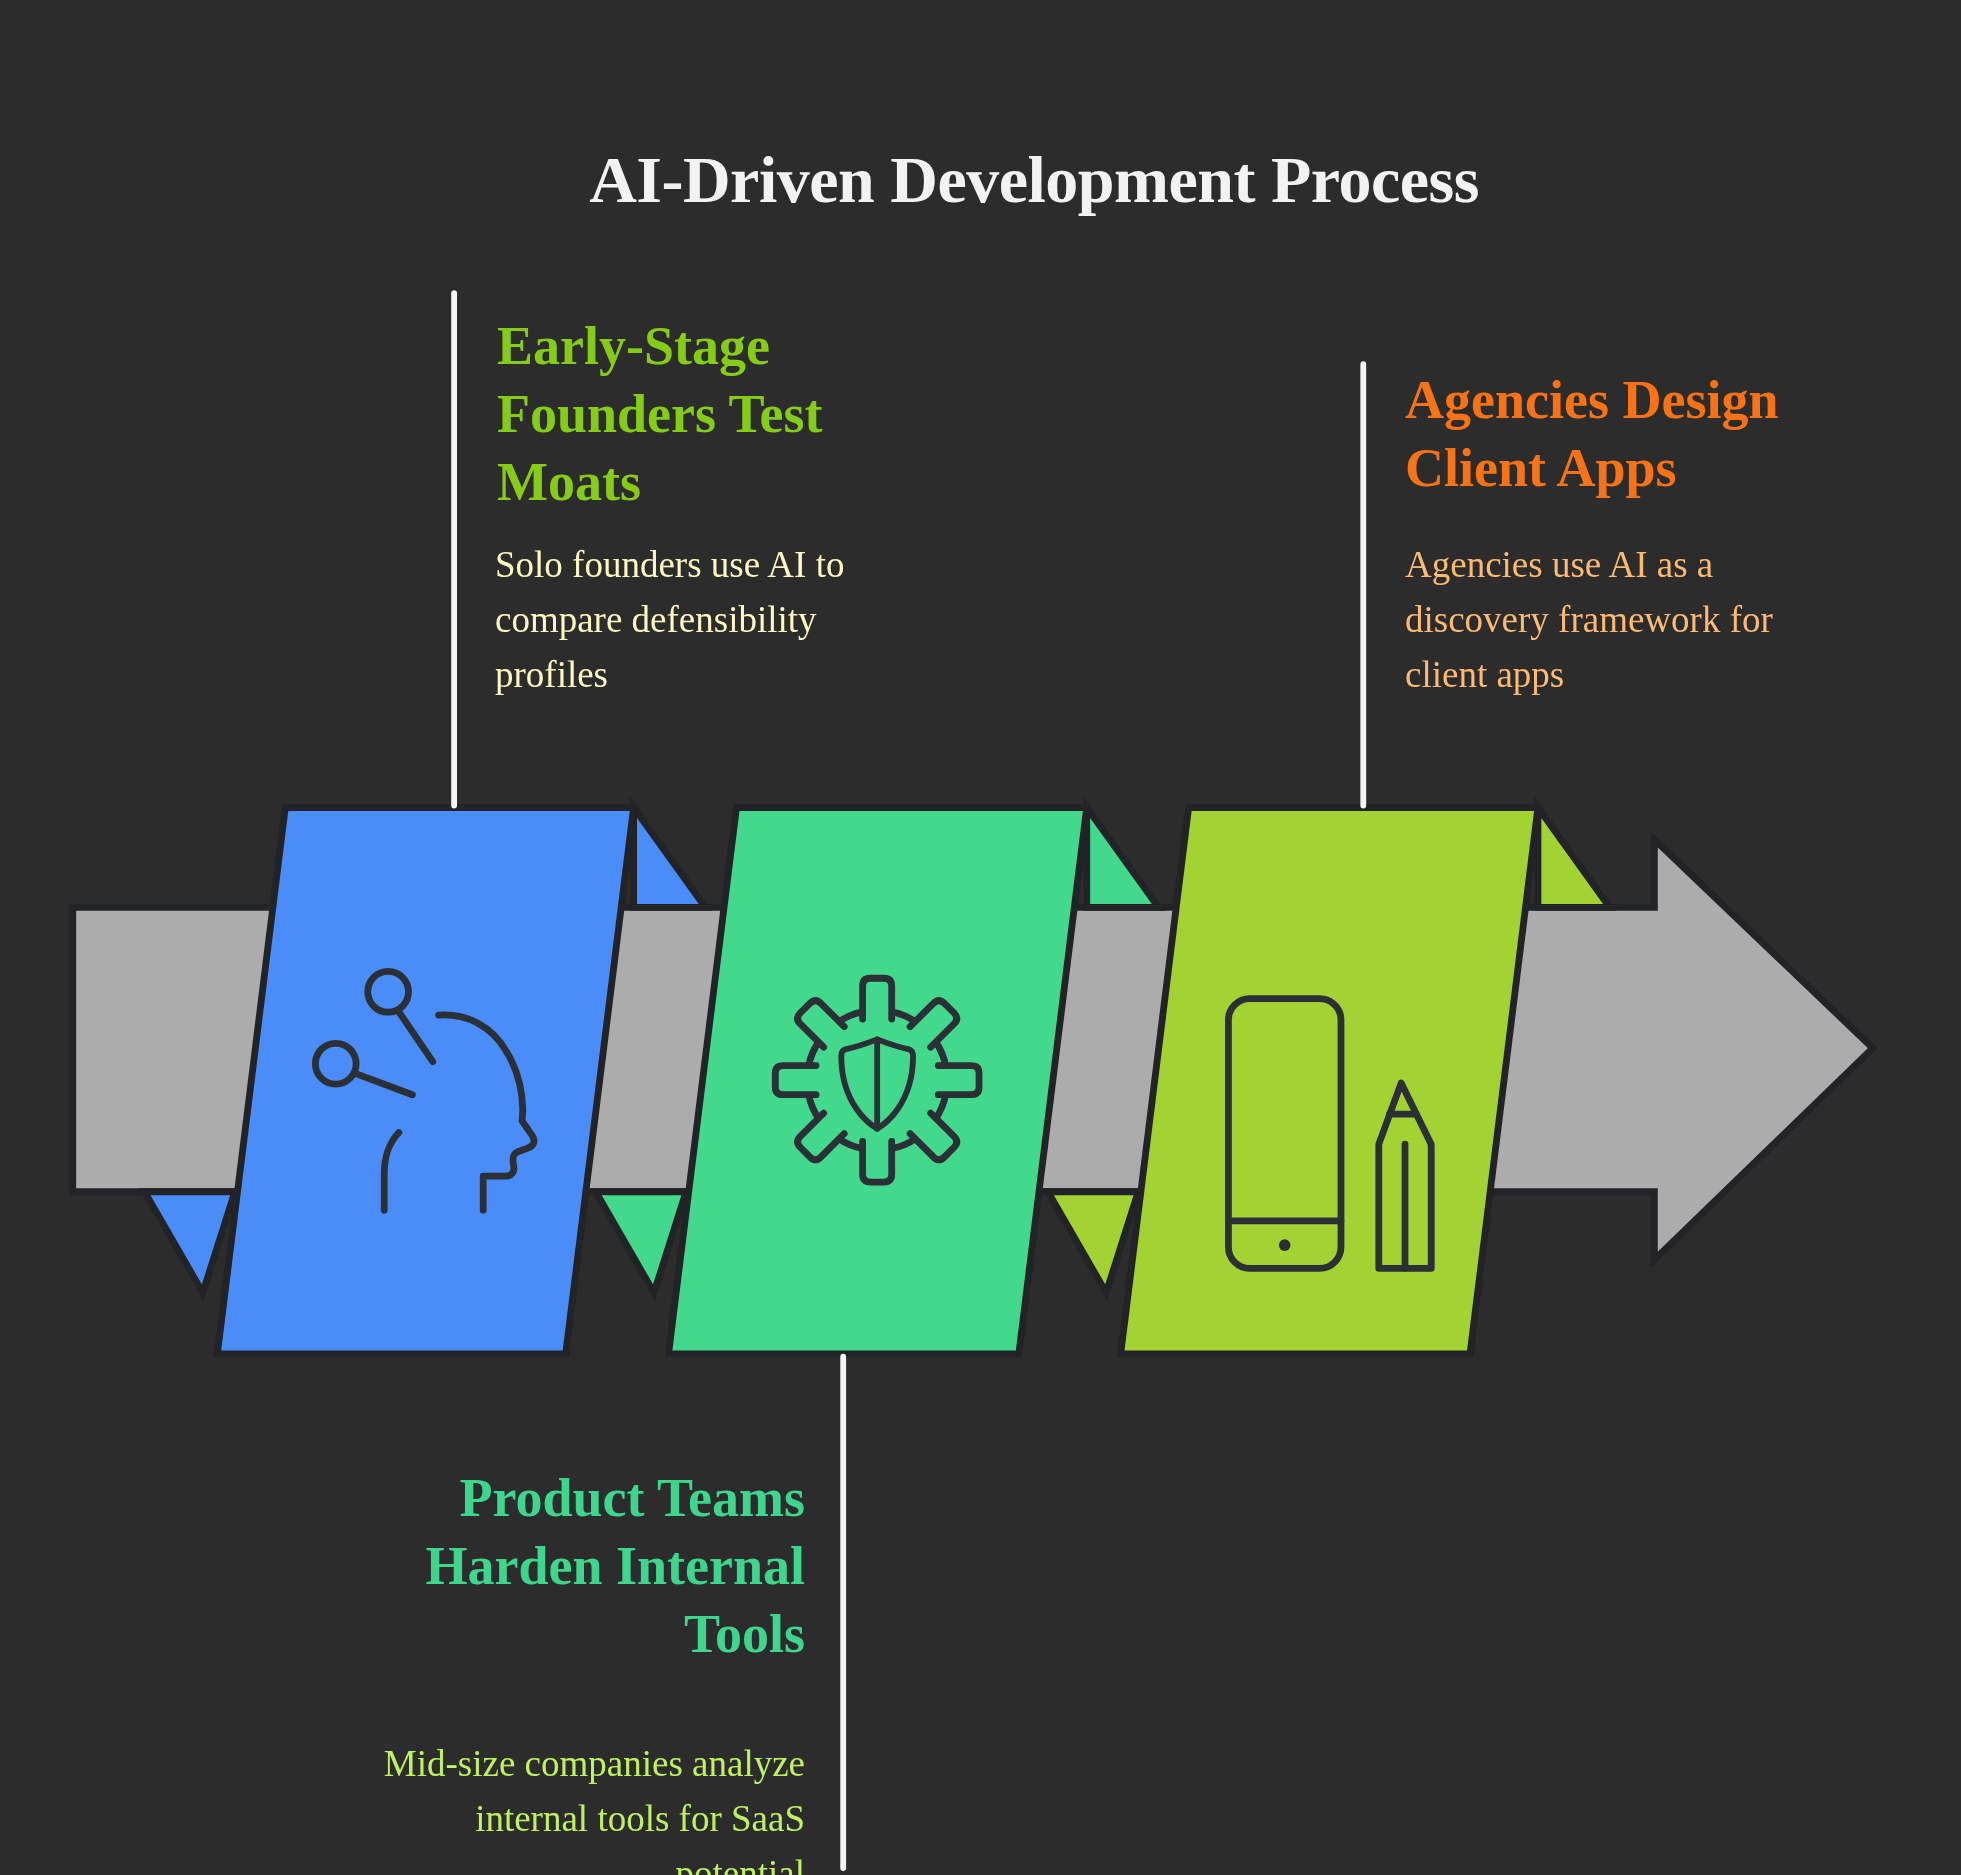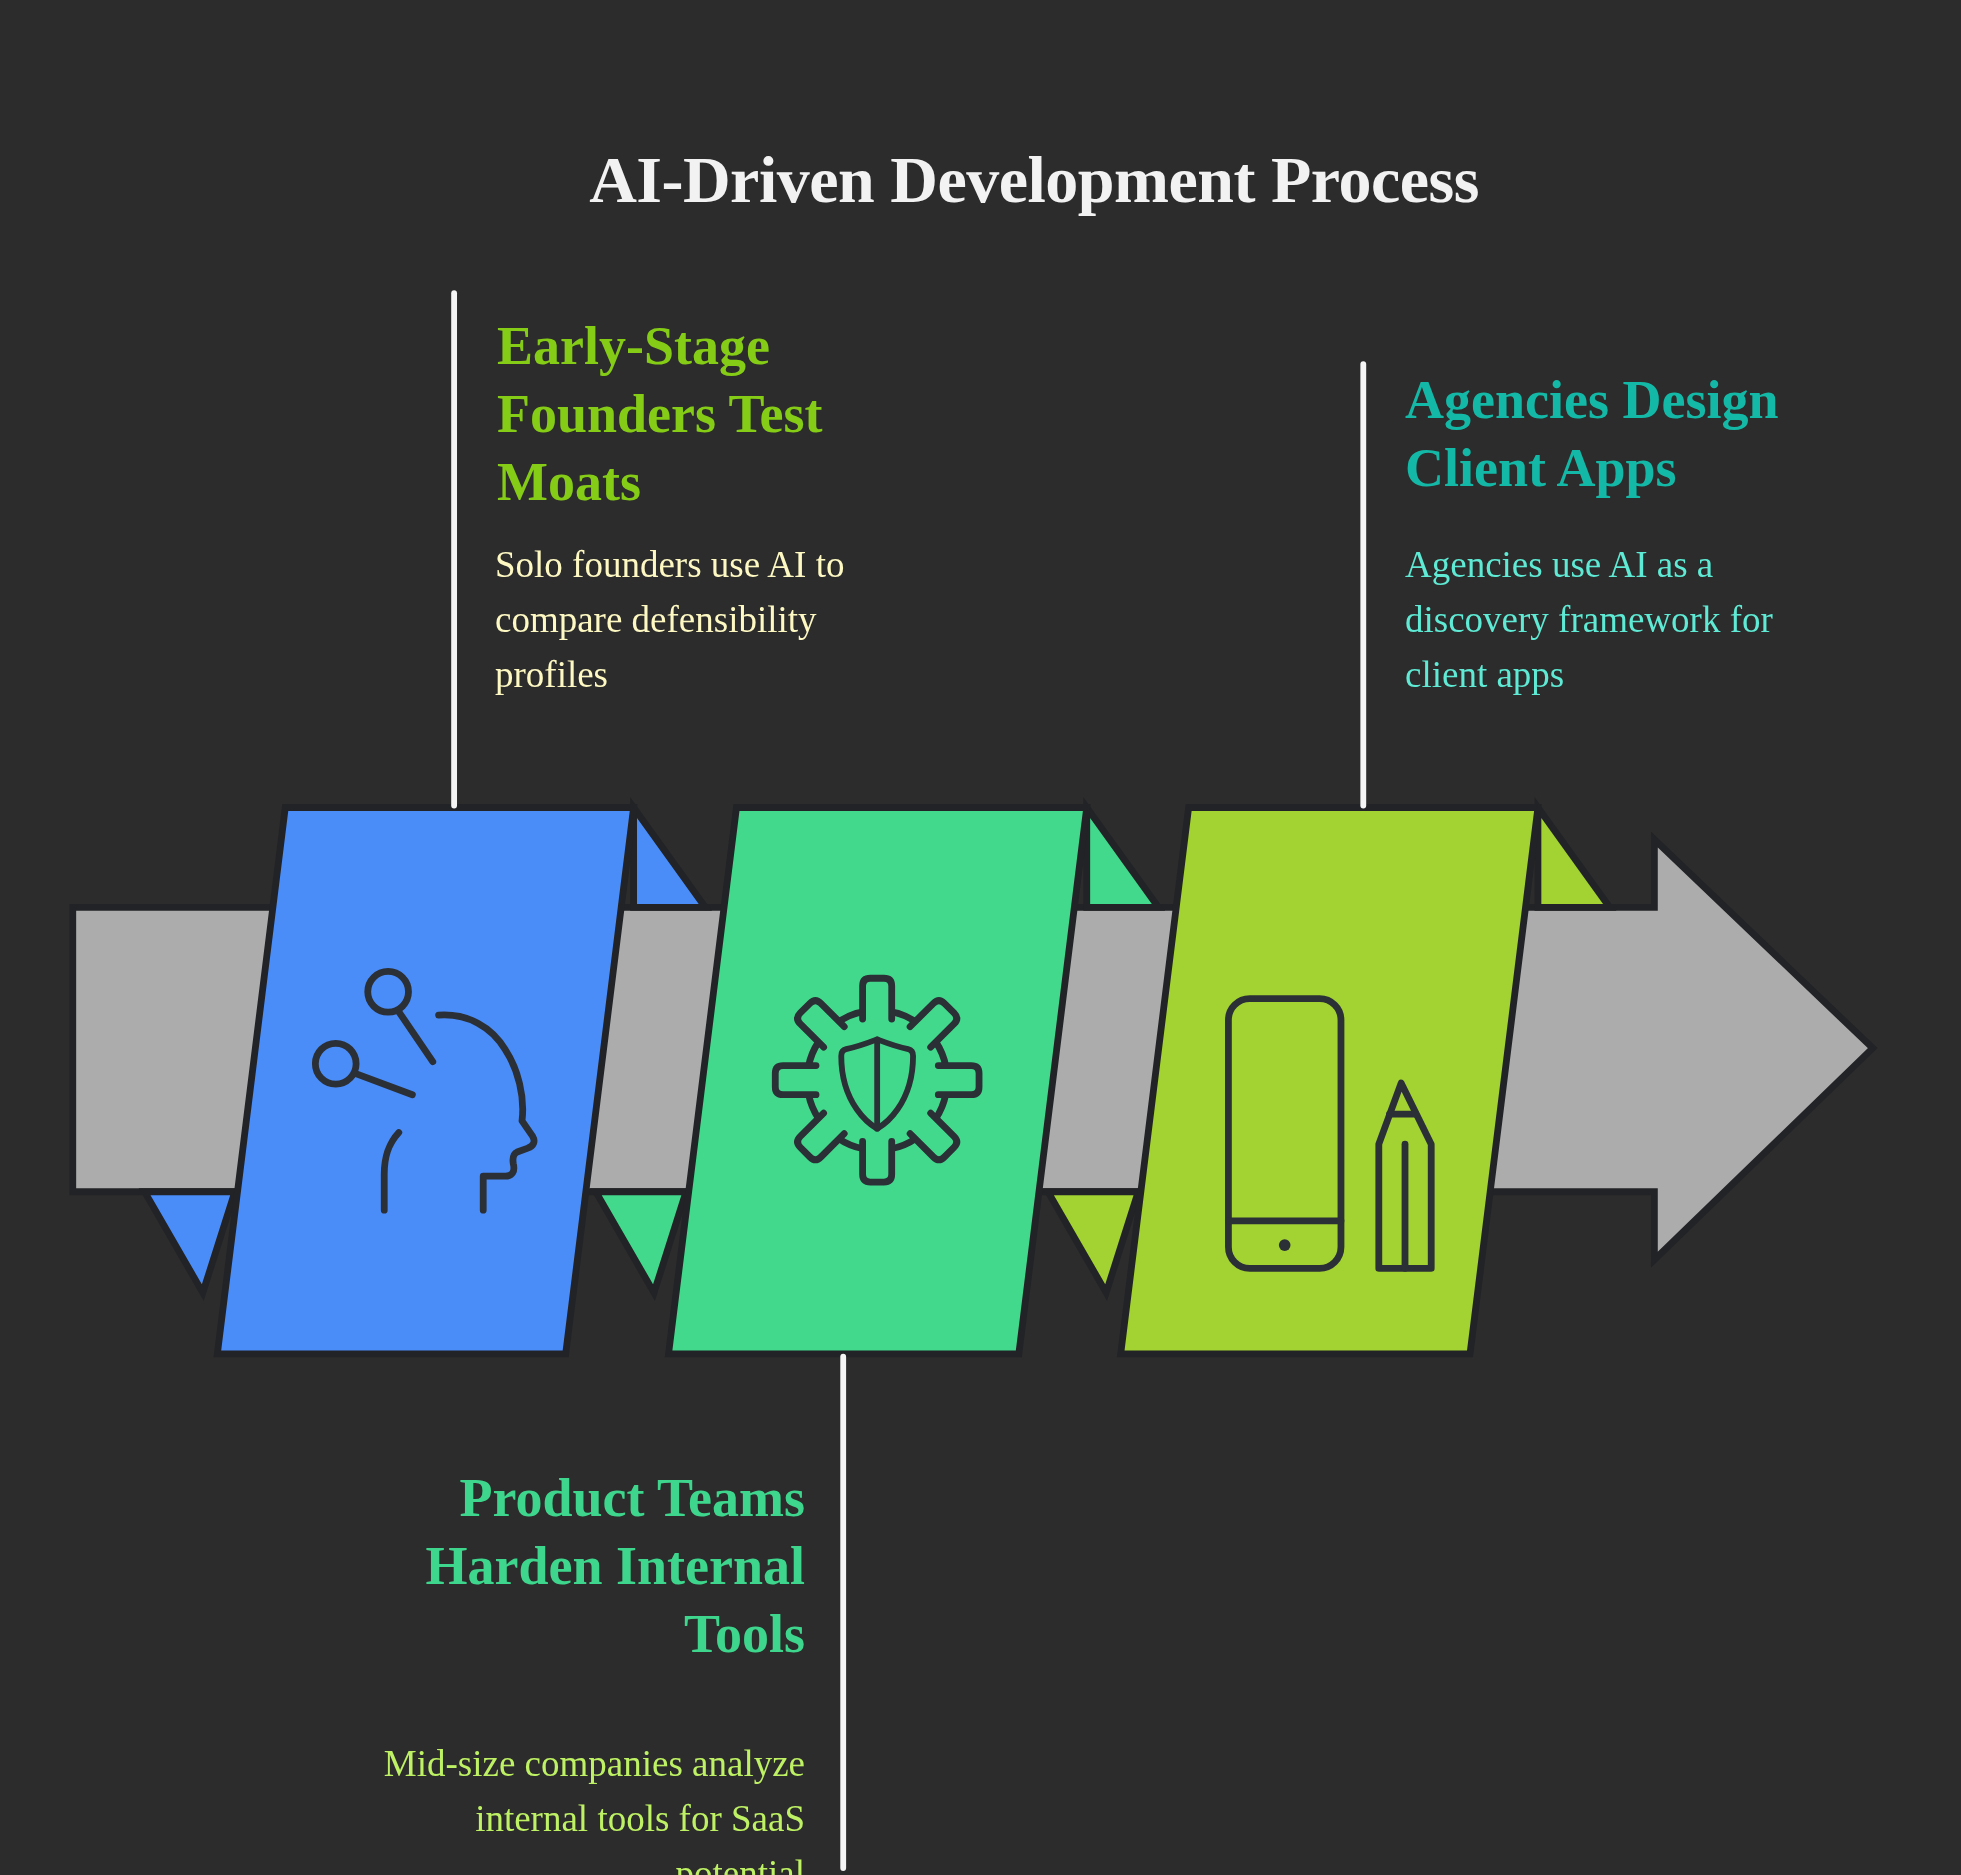--- a/index.html
+++ b/index.html
@@ -32,23 +32,23 @@
 
   <div class="abs title" style="color: rgb(242, 242, 242);">AI-Driven Development Process</div>
 
   <div class="abs heading" style="left: 497px; top: 312px; color: #84cc16;">Early-Stage
 Founders Test
 Moats</div>
   <div class="abs body-text" style="left: 495px; top: 537px; color: #fef9c3;">Solo founders use AI to
 compare defensibility
 profiles</div>
 
-  <div class="abs heading" style="left: 1405px; top: 366px; color: #14b8a6;">Agencies Design
+  <div class="abs heading" style="left: 1405px; top: 366px; color: #f97316;">Agencies Design
 Client Apps</div>
-  <div class="abs body-text" style="left: 1405px; top: 537px; color: #5eead4;">Agencies use AI as a
+  <div class="abs body-text" style="left: 1405px; top: 537px; color: #fdba74;">Agencies use AI as a
 discovery framework for
 client apps</div>
 
   <div class="abs heading right-align" style="right: 1156px; top: 1432px; width: 679px; color: rgb(61, 214, 140); margin-top: 32px;">Product Teams
 Harden Internal
 Tools</div>
   <div class="abs body-text right-align" style="right: 1156px; top: 1736px; width: 679px; color: #bef264;">Mid-size companies analyze
 internal tools for SaaS
 potential</div>
 

